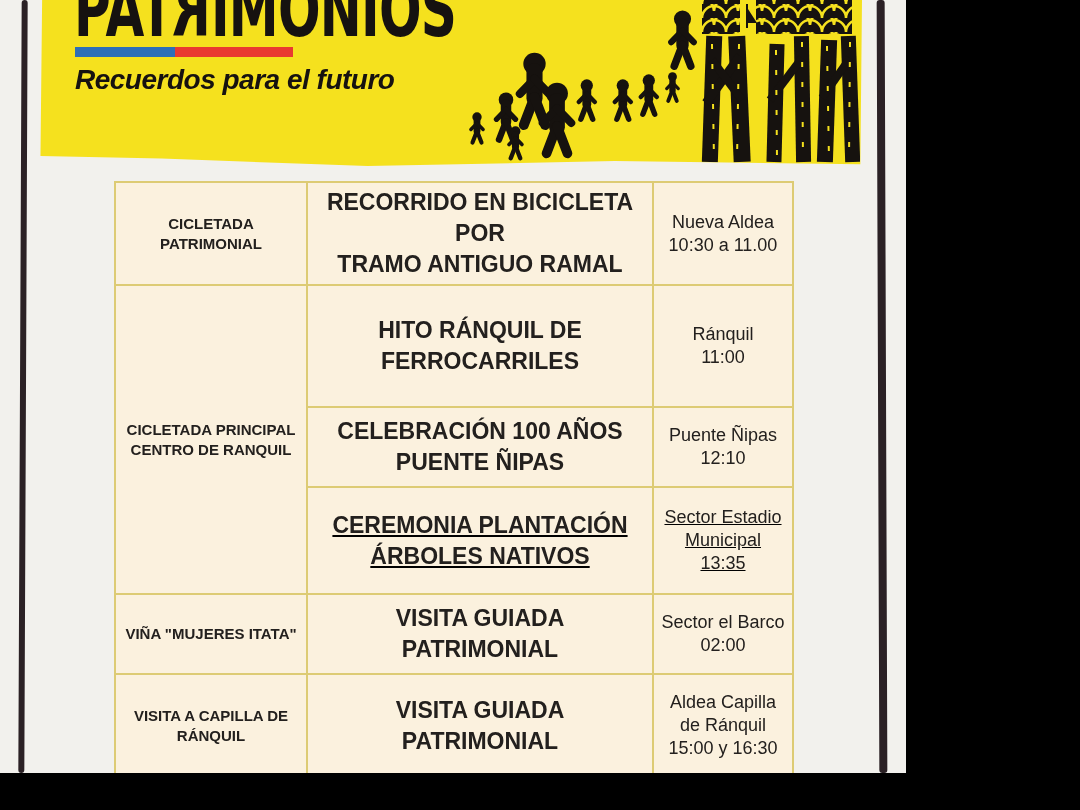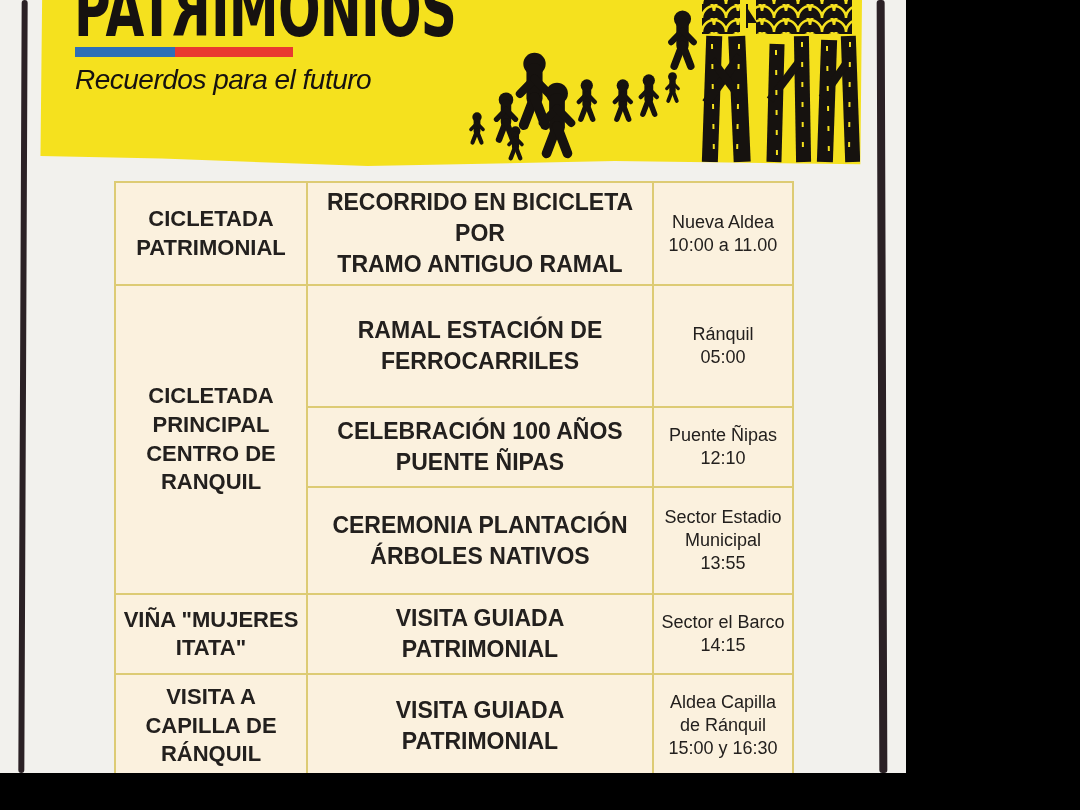--- a/index.html
+++ b/index.html
@@ -24,39 +24,39 @@
     font-family:"DejaVu Sans",sans-serif;font-weight:bold;font-size:66px;
     letter-spacing:-1px;color:#161210;white-space:nowrap;
     transform:scale(0.76,1.12);transform-origin:left top;
   }
   .logo-title .mirrored{display:inline-block;transform:scaleX(-1);}
   .flag-bar{position:absolute;left:37px;top:47px;width:218px;height:10px;display:flex;}
   .flag-blue{width:100px;height:10px;background:#2e6fb7;}
   .flag-red{width:118px;height:10px;background:#e93a30;}
   .tagline{
     position:absolute;left:37px;top:64px;
-    font-family:"Liberation Sans",sans-serif;font-style:italic;font-weight:normal;
+    font-family:"Liberation Sans",sans-serif;font-style:italic;font-weight:bold;
     font-size:28px;color:#161210;letter-spacing:-0.5px;white-space:nowrap;
   }
   .banner-art{position:absolute;left:390px;top:0;width:432px;height:166px;}
 
   table.schedule{
     position:absolute;left:114px;top:181px;border-collapse:collapse;
     table-layout:fixed;width:678px;
   }
   table.schedule td{
     border:2px solid #ddcb74;background:#fbf1de;color:#23201e;
     text-align:center;vertical-align:middle;white-space:pre-line;
     overflow:hidden;
   }
-  td.activity{font-weight:bold;font-size:22px;line-height:1.3;padding:3px 0;}
+  td.activity{font-weight:bold;font-size:15px;line-height:1.3;padding:3px 0;}
   td.event{font-weight:bold;font-size:23px;line-height:1.35;padding:4px 14px;}
   td.location{font-size:18px;line-height:1.28;padding:16px 3px;}
   tr.r1{height:100px;} tr.r2{height:122px;} tr.r3{height:72px;margin-left:35px;}
-  tr.r4{height:107px;} tr.r5{height:66px;} tr.r6{height:92px;}
+  tr.r4{height:107px;text-decoration:underline;} tr.r5{height:66px;} tr.r6{height:92px;}
 
   .letterbox{position:absolute;background:#000;}
   .letterbox.right{left:906px;top:0;width:174px;height:810px;}
   .letterbox.bottom{left:0;top:773px;width:1080px;height:37px;}
 </style>
 </head>
 <body>
 
 <div class="paper"></div>
 <div class="hand-line left"></div>
@@ -131,44 +131,44 @@
     <col style="width:192px">
       <col style="width:346px">
       <col style="width:140px">
   </colgroup>
   <tbody>
       <tr class="r1">
         <td class="activity">CICLETADA
 PATRIMONIAL</td>
         <td class="event">RECORRIDO EN BICICLETA POR
 TRAMO ANTIGUO RAMAL</td>
-        <td class="location"><div>Nueva Aldea</div><div>10:00 a 11.00</div></td>
+        <td class="location"><div>Nueva Aldea</div><div>10:30 a 11.00</div></td>
       </tr>
       <tr class="r2">
         <td class="activity" rowspan="3">CICLETADA PRINCIPAL
 CENTRO DE RANQUIL</td>
-        <td class="event">RAMAL ESTACIÓN DE
+        <td class="event">HITO RÁNQUIL DE
 FERROCARRILES</td>
-        <td class="location"><div>Ránquil</div><div>05:00</div></td>
+        <td class="location"><div>Ránquil</div><div>11:00</div></td>
       </tr>
       <tr class="r3">
         <td class="event">CELEBRACIÓN 100 AÑOS
 PUENTE ÑIPAS</td>
         <td class="location"><div>Puente Ñipas</div><div>12:10</div></td>
       </tr>
       <tr class="r4">
         <td class="event">CEREMONIA PLANTACIÓN
 ÁRBOLES NATIVOS</td>
         <td class="location"><div>Sector Estadio
-Municipal</div><div>13:55</div></td>
+Municipal</div><div>13:35</div></td>
       </tr>
       <tr class="r5">
         <td class="activity">VIÑA "MUJERES ITATA"</td>
         <td class="event">VISITA GUIADA PATRIMONIAL</td>
-        <td class="location"><div>Sector el Barco</div><div>14:15</div></td>
+        <td class="location"><div>Sector el Barco</div><div>02:00</div></td>
       </tr>
       <tr class="r6">
         <td class="activity">VISITA A CAPILLA DE
 RÁNQUIL</td>
         <td class="event">VISITA GUIADA PATRIMONIAL</td>
         <td class="location"><div>Aldea Capilla
 de Ránquil</div><div>15:00 y 16:30</div></td>
       </tr>
     </tbody>
 </table>

